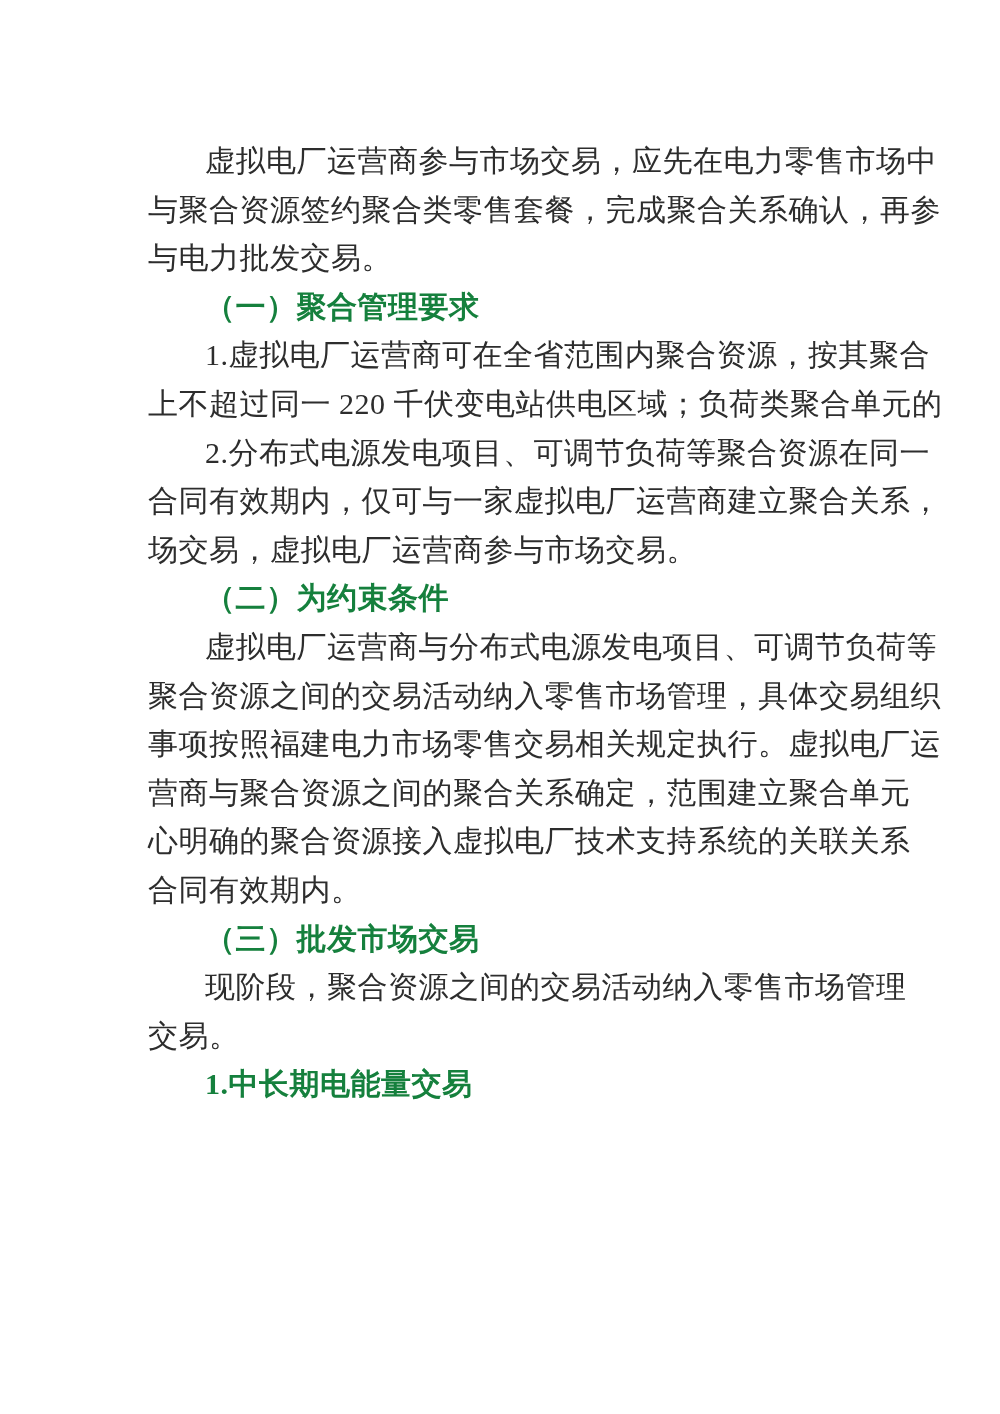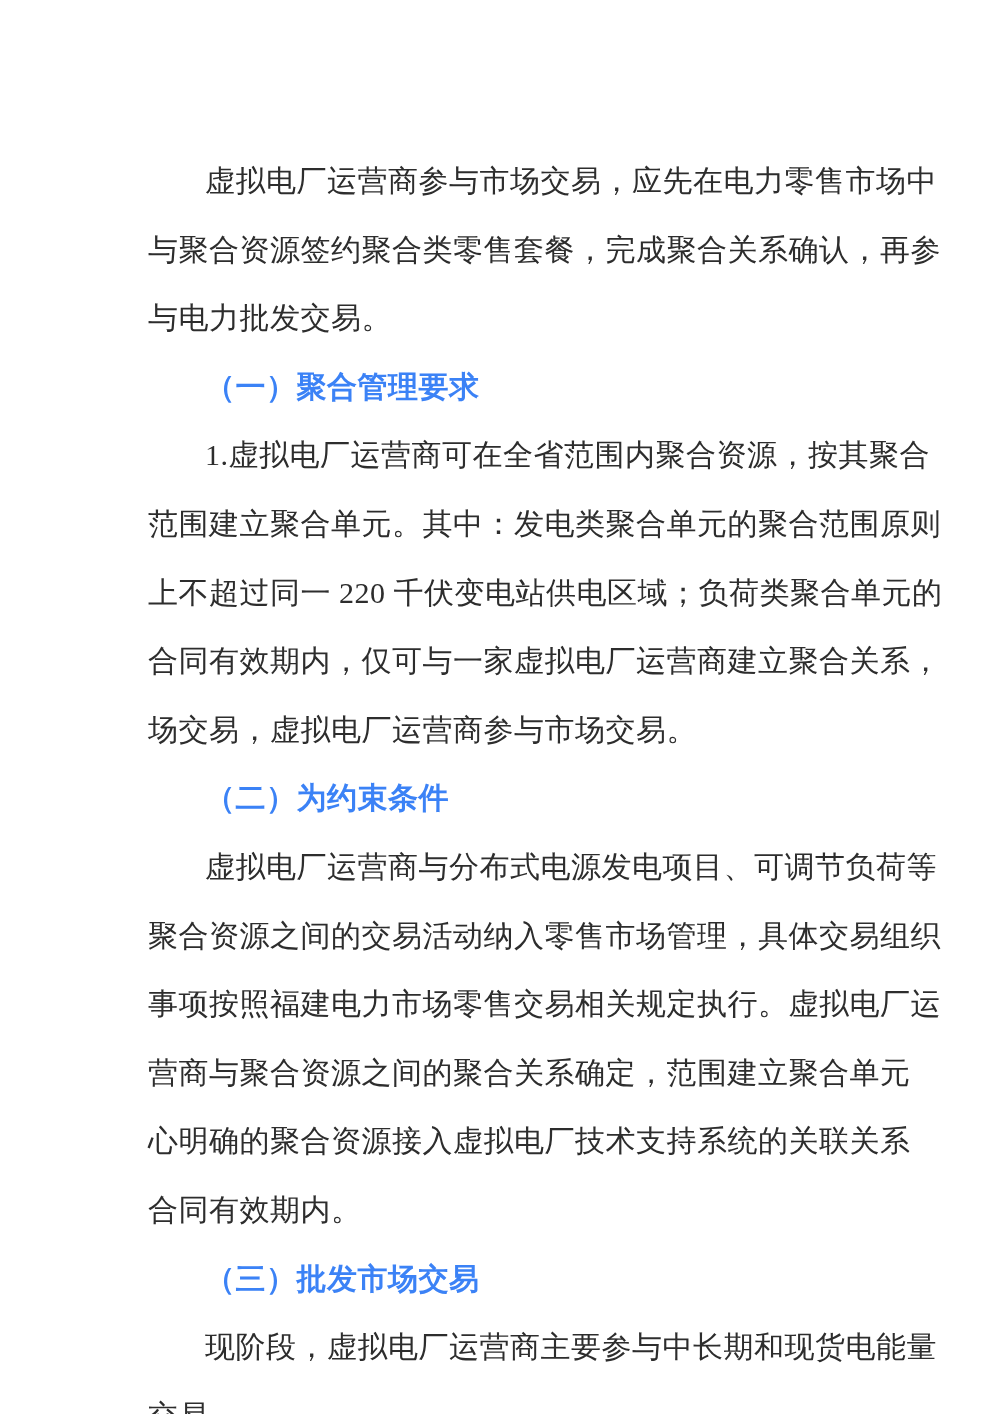--- a/index.html
+++ b/index.html
@@ -24,56 +24,55 @@
   }
   .ln {
     height: 48.6px;
     line-height: 48.6px;
     font-size: 30px;
     letter-spacing: 0.5px;
     text-align: justify;
     text-align-last: justify;
     white-space: nowrap;
     overflow: visible;
-    margin-top: 20px;
   }
   .ln.first {
     text-indent: 57px;
   }
   .ln.end {
     text-align: right;
     text-align-last: left;
   }
   .ln.heading {
     font-weight: 700;
     text-indent: 57px;
     text-align: left;
     text-align-last: left;
-    color: #3b82f6;
+    color: #15803d;
   }
 </style>
 </head>
 <body>
 
 <div class="page">
   <div class="content">
     <div class="ln first">虚拟电厂运营商参与市场交易，应先在电力零售市场中</div>
     <div class="ln">与聚合资源签约聚合类零售套餐，完成聚合关系确认，再参</div>
     <div class="ln end">与电力批发交易。</div>
     <div class="ln heading">（一）聚合管理要求</div>
     <div class="ln first">1.虚拟电厂运营商可在全省范围内聚合资源，按其聚合</div>
-    <div class="ln">范围建立聚合单元。其中：发电类聚合单元的聚合范围原则</div>
     <div class="ln">上不超过同一 220 千伏变电站供电区域；负荷类聚合单元的</div>
+    <div class="ln first">2.分布式电源发电项目、可调节负荷等聚合资源在同一</div>
     <div class="ln">合同有效期内，仅可与一家虚拟电厂运营商建立聚合关系，</div>
     <div class="ln end">场交易，虚拟电厂运营商参与市场交易。</div>
     <div class="ln heading">（二）为约束条件</div>
     <div class="ln first">虚拟电厂运营商与分布式电源发电项目、可调节负荷等</div>
     <div class="ln">聚合资源之间的交易活动纳入零售市场管理，具体交易组织</div>
     <div class="ln">事项按照福建电力市场零售交易相关规定执行。虚拟电厂运</div>
     <div class="ln">营商与聚合资源之间的聚合关系确定，范围建立聚合单元</div>
     <div class="ln">心明确的聚合资源接入虚拟电厂技术支持系统的关联关系</div>
     <div class="ln end">合同有效期内。</div>
     <div class="ln heading">（三）批发市场交易</div>
-    <div class="ln first">现阶段，虚拟电厂运营商主要参与中长期和现货电能量</div>
+    <div class="ln first">现阶段，聚合资源之间的交易活动纳入零售市场管理</div>
     <div class="ln end">交易。</div>
     <div class="ln heading">1.中长期电能量交易</div>
   </div>
 </div>
 
 </body></html>

